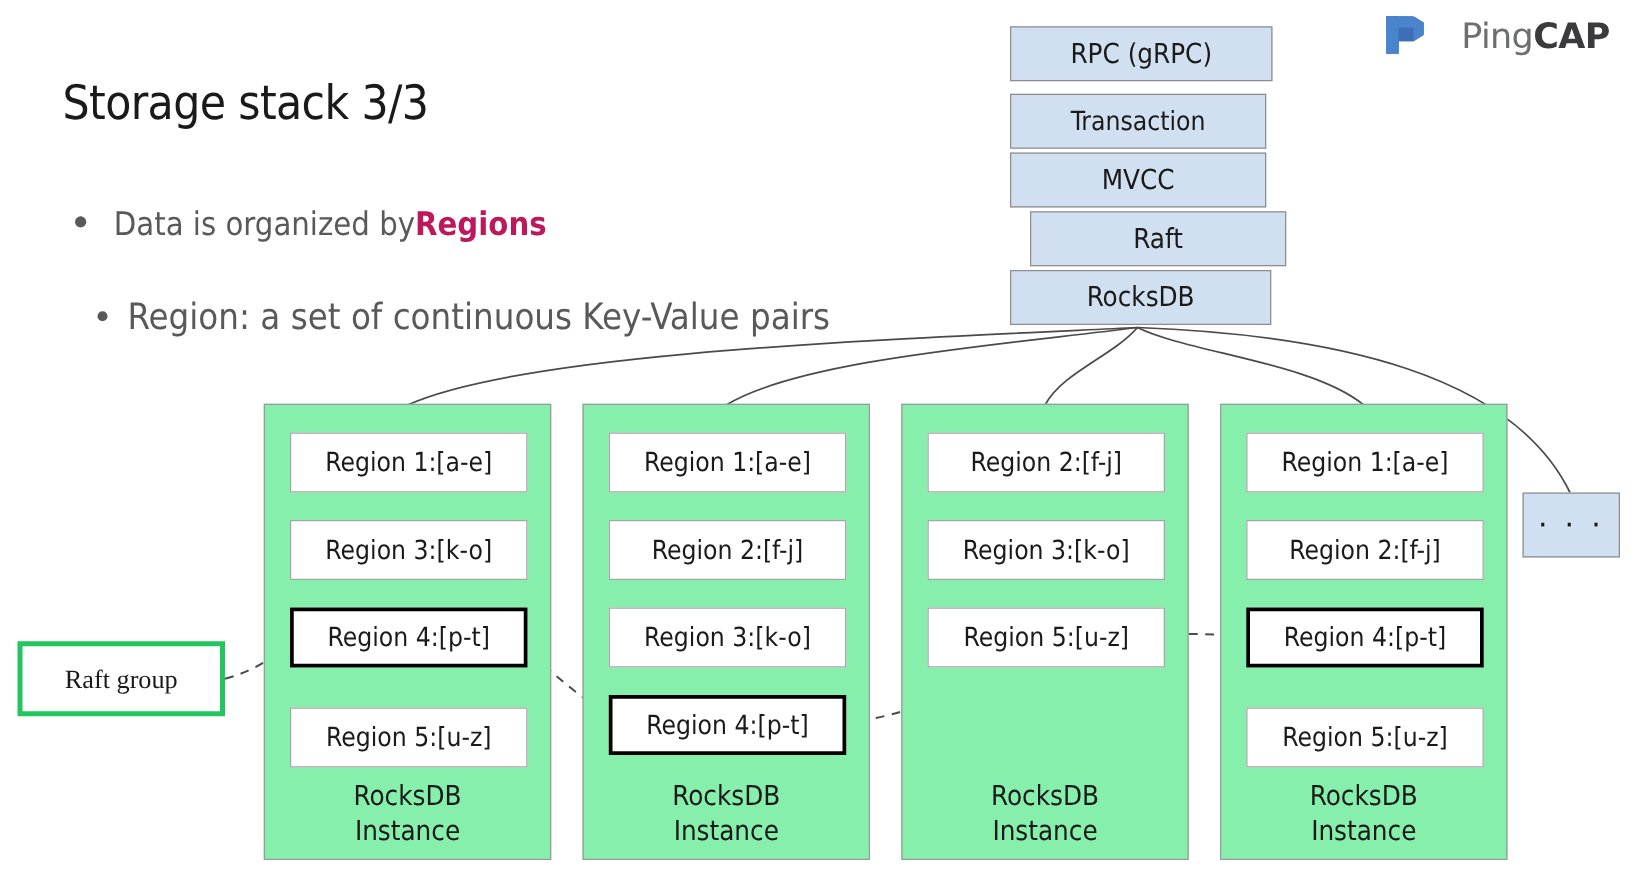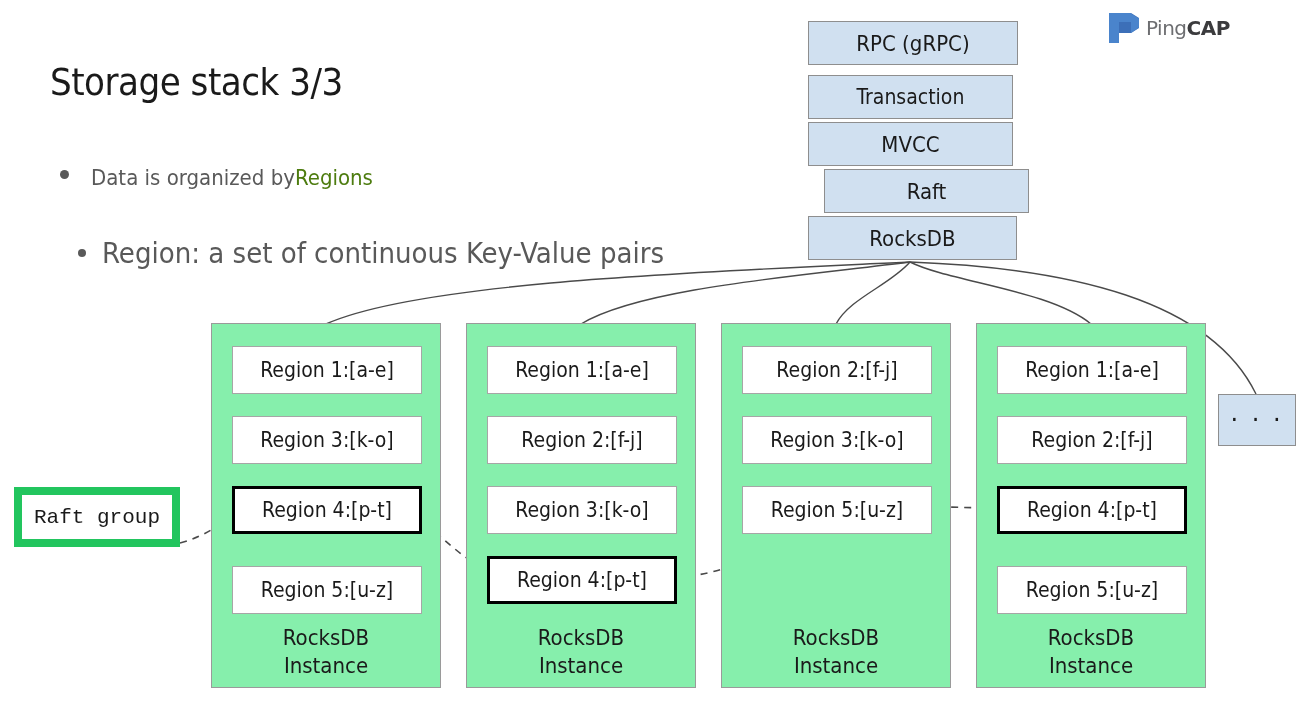--- a/index.html
+++ b/index.html
@@ -29,35 +29,35 @@
     font-family: "DejaVu Sans Condensed", "DejaVu Sans", "Liberation Sans", sans-serif;
   }
   .bullet-row {
     position: absolute;
     display: flex;
     align-items: baseline;
     color: #595959;
     white-space: nowrap;
     font-family: "DejaVu Sans Condensed", "DejaVu Sans", "Liberation Sans", sans-serif;
   }
-  #bullet-0 { left: 60px; top: 165px; font-size: 22px; }
+  #bullet-0 { left: 60px; top: 165px; font-size: 26px; }
   #bullet-1 { left: 78px; top: 236px; font-size: 29px; }
   .bullet-dot {
     display: inline-block;
     width: 9px;
     height: 9px;
     border-radius: 50%;
     background: #595959;
     margin-right: 22px;
     flex: 0 0 auto;
     position: relative;
     top: -6px;
   }
   #bullet-1 .bullet-dot { width: 8px; height: 8px; margin-right: 16px; }
-  .bullet-strong { font-weight: normal; color: #4d7c0f; }
+  .bullet-strong { font-weight: bold; color: #be185d; }
 
   
   .stack-box {
     position: absolute;
     background: #d0e0f0;
     border: 1.5px solid #8e8e8e;
     box-sizing: border-box;
     display: flex;
     align-items: center;
     justify-content: center;
@@ -94,32 +94,32 @@
     color: #1a1a1a;
     font-family: "DejaVu Sans Condensed", "DejaVu Sans", "Liberation Sans", sans-serif;
   }
   .region-box.highlight {
     border: 3.5px solid #000000;
   }
 
   #raft-group-box {
     position: absolute;
     left: 14px;
-    top: 487px;
+    top: 513px;
     width: 166px;
     height: 60px;
     background: #ffffff;
-    border: 8px solid #22c55e;
+    border: 4px solid #22c55e;
     box-sizing: border-box;
     display: flex;
     align-items: center;
     justify-content: center;
     font-size: 21px;
     color: #1a1a1a;
-    font-family: Liberation Mono, monospace;
+    font-family: Liberation Serif, serif;
   }
 
   #ellipsis-box {
     position: absolute;
     left: 1218px;
     top: 394px;
     width: 78px;
     height: 52px;
     background: #d0e0f0;
     border: 1.5px solid #8e8e8e;
@@ -144,23 +144,23 @@
 
   
   #brand-logo {
     position: absolute;
     left: 1106px;
     top: 10px;
     display: flex;
     align-items: center;
   }
   #brand-wordmark {
-    font-size: 20px;
+    font-size: 28px;
     letter-spacing: -0.5px;
-    margin-left: 4px;
+    margin-left: 27px;
     font-family: "DejaVu Sans", "Liberation Sans", sans-serif;
   }
   .wm-light { color: #6d6e71; }
   .wm-bold  { color: #3b3b3d; font-weight: bold; }
 </style>
 </head>
 <body>
 
 <svg id="connector-layer" viewBox="0 0 1308 714" width="1308" height="714">
 

